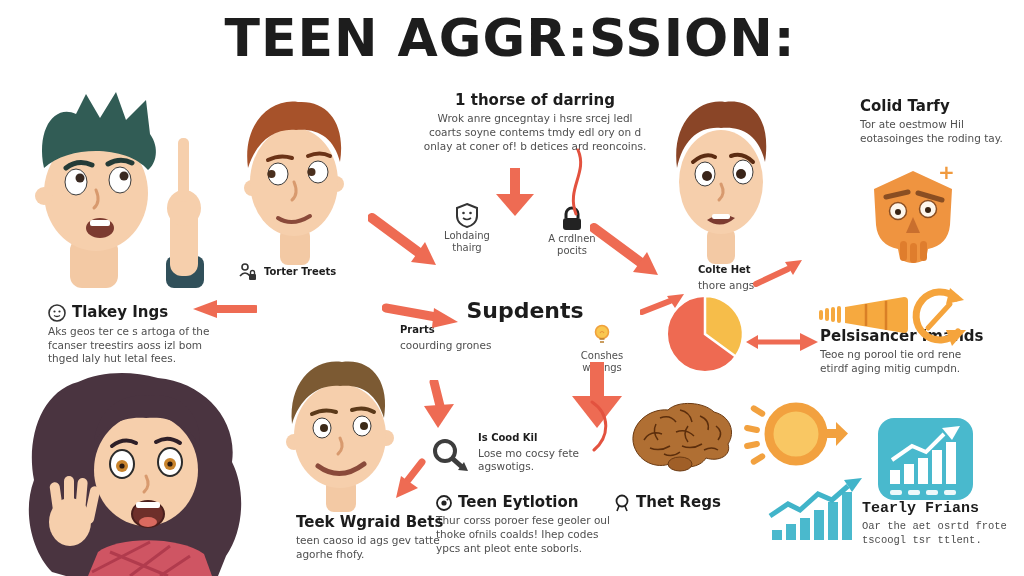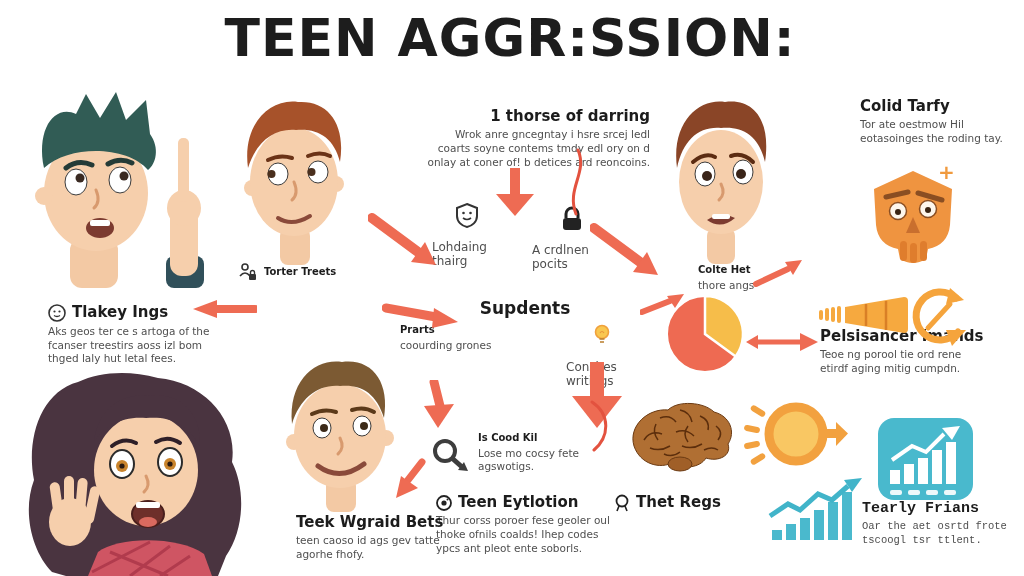--- a/index.html
+++ b/index.html
@@ -5,24 +5,24 @@
   html,body{margin:0;padding:0;background:#ffffff;}
   #canvas{position:relative;width:1024px;height:576px;background:#ffffff;overflow:hidden;
           font-family:"DejaVu Sans", sans-serif;}
   .abs{position:absolute;}
   .title{left:0;right:4px;top:8px;text-align:center;font-size:52px;font-weight:800;
          color:#1d1d1d;letter-spacing:1px;font-family:"DejaVu Sans", sans-serif;}
   .h{font-weight:700;color:#1c1c1c;font-size:14px;line-height:1.15;}
   .h.big{font-size:15px;}
   .h.small{font-size:10px;}
   .b{color:#4f4f4f;font-size:10.5px;line-height:1.3;margin-top:3px;}
-  .cap{color:#4f4f4f;font-size:12px;line-height:1.2;text-align:left;margin-top:12px;}
+  .cap{color:#4f4f4f;font-size:10px;line-height:1.2;text-align:center;margin-top:2px;}
   .center{text-align:center;}
   .row{display:flex;align-items:center;gap:6px;}
-  .supdents{font-size:17px;font-weight:700;color:#1c1c1c;}
+  .supdents{font-size:22px;font-weight:700;color:#1c1c1c;}
   .plus{color:#f09a3e;font-weight:700;font-size:20px;}
   svg{display:block;}
 </style>
 </head>
 <body>
 
 <div id="canvas">
 
   <div class="abs title">TEEN AGGR:SSION:</div>
 
@@ -121,21 +121,21 @@
       <path d="M92,60 Q104,56 114,62" stroke="#5c3a1a" stroke-width="4" fill="none" stroke-linecap="round"></path>
       <ellipse cx="62" cy="78" rx="9" ry="10" fill="#fff" stroke="#3a3a3a"></ellipse>
       <ellipse cx="102" cy="76" rx="9" ry="10" fill="#fff" stroke="#3a3a3a"></ellipse>
       <circle cx="64" cy="78" r="4" fill="#3c2a18"></circle>
       <circle cx="104" cy="76" r="4" fill="#3c2a18"></circle>
       <path d="M80,88 Q85,98 78,104" stroke="#d89a6e" stroke-width="3" fill="none" stroke-linecap="round"></path>
       <path d="M58,116 Q80,132 104,114" stroke="#8a4a3a" stroke-width="5" fill="none" stroke-linecap="round"></path>
     </svg>
   </div>
 
-  <div class="abs center" style="left:420px;top:108px;width:230px;text-align:right;">
+  <div class="abs center" style="left:420px;top:92px;width:230px;">
     <div class="h big">1 thorse of darring</div>
     <div class="b">Wrok anre gncegntay i hsre srcej ledl coarts soyne contems tmdy edl ory on d onlay at coner of! b detices ard reoncoins.</div>
   </div>
 
   <div class="abs" style="left:860px;top:98px;width:155px;">
     <div class="h big">Colid Tarfy</div>
     <div class="b">Tor ate oestmow Hil eotasoinges the roding tay.</div>
   </div>
 
   <div class="abs center" style="left:432px;top:202px;width:70px;">

